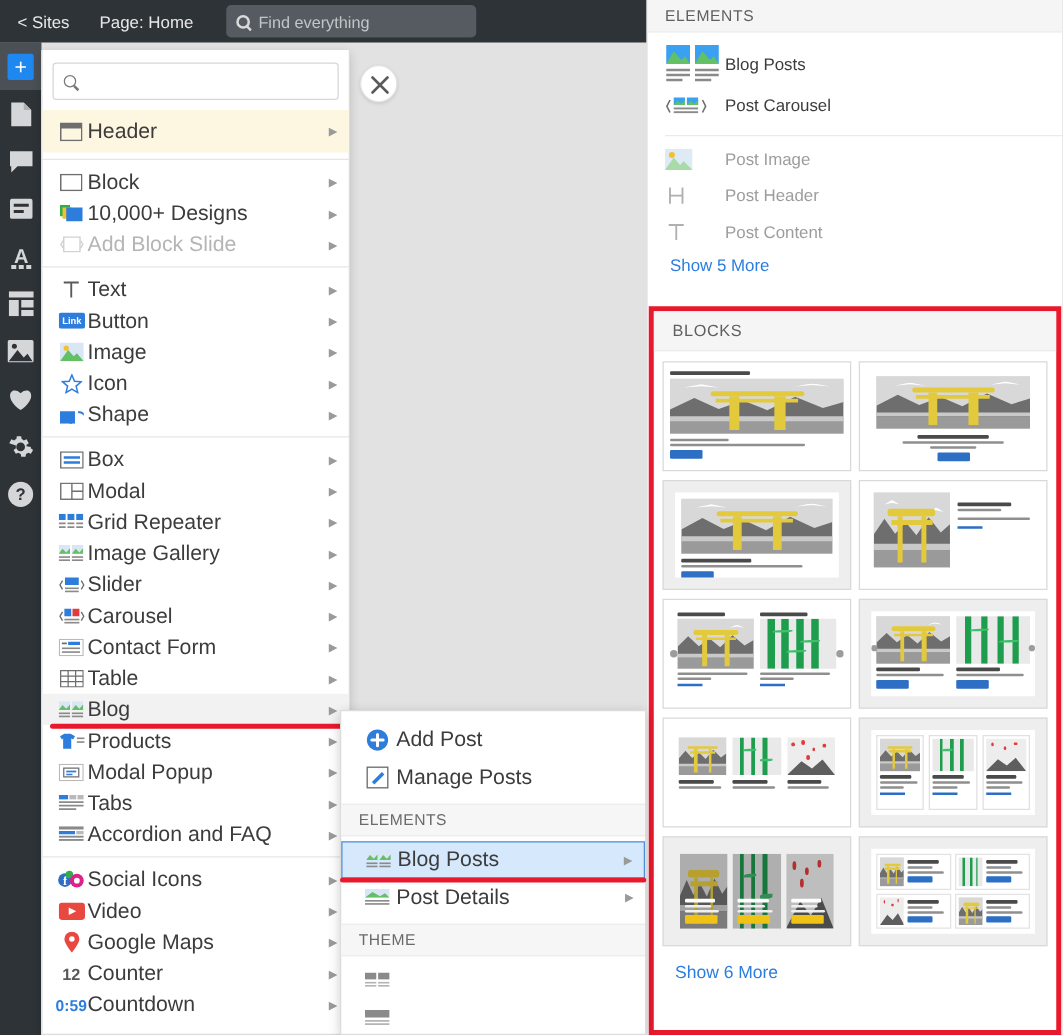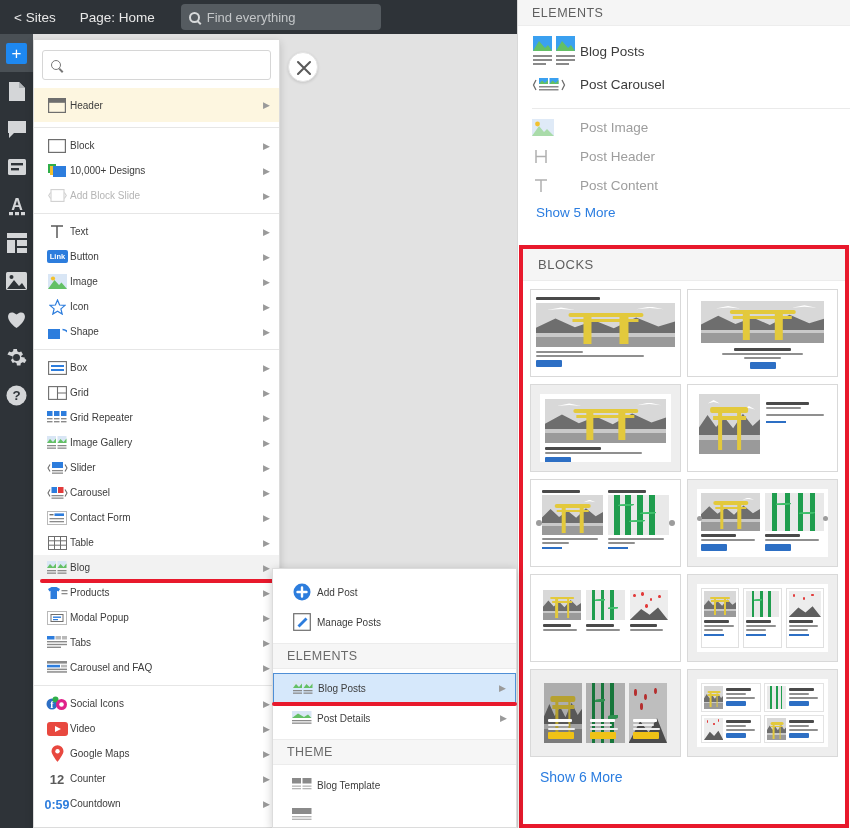--- a/index.html
+++ b/index.html
@@ -70,21 +70,21 @@
   .mag-d{ display:inline-block; width:10px;height:10px;border:1.8px solid #777;
         border-radius:50%; position:relative; }
   .mag-d:after{ content:""; position:absolute; width:1.8px;height:5px;background:#777;
         right:-2px;bottom:-4px;transform:rotate(-45deg); }
 
   .mrow{
     height:25px; display:flex; align-items:center; padding:0 9px 0 10px;
     position:relative; cursor:default;
   }
   .mrow .ico{ width:26px; flex:0 0 26px; display:flex; align-items:center; justify-content:center; }
-  .mrow .lbl{ flex:1; font-size:10px; color:#3c3c3c; white-space:nowrap; }
+  .mrow .lbl{ flex:1; font-size:17px; color:#3c3c3c; white-space:nowrap; }
   .mrow .arw{ width:10px; color:#9a9a9a; font-size:9px; text-align:right; }
   .mrow.head{ background:#fdf6e0; height:34px; }
   .mrow.dim .lbl{ color:#b5b5b5; }
   .mrow.hl{ background:#f2f2f2; }
   .mrow.hl:after{
     content:""; position:absolute; left:6px; right:-1px; bottom:-3px; height:4px;
     background:#e8192c; border-radius:2px;
   }
   .sep{ height:1px; background:#e6e6e6; margin:5px 0; }
 
@@ -381,21 +381,21 @@
     <span class="lbl">Box</span>
     <span class="arw">▶</span>
   </div>
   <div class="mrow">
     <span class="ico">
       <svg width="19" height="14" viewBox="0 0 19 14">
           <rect x="0.6" y="0.6" width="17.8" height="12.8" fill="none" stroke="#6e6e6e" stroke-width="1.1"></rect>
           <path d="M9.5 0.6 V13.4 M9.5 7 H18.4" stroke="#6e6e6e" stroke-width="1.1"></path>
         </svg>
     </span>
-    <span class="lbl">Grid</span>
+    <span class="lbl">Modal</span>
     <span class="arw">▶</span>
   </div>
   <div class="mrow">
     <span class="ico">
       <svg width="20" height="14" viewBox="0 0 20 14">
           <rect x="0" y="0" width="5.5" height="5" fill="#2d7ddd"></rect>
           <rect x="7" y="0" width="5.5" height="5" fill="#2d7ddd"></rect>
           <rect x="14" y="0" width="5.5" height="5" fill="#2d7ddd"></rect>
           <rect x="0" y="7" width="5.5" height="1.4" fill="#8a8a8a"></rect>
           <rect x="7" y="7" width="5.5" height="1.4" fill="#8a8a8a"></rect>
@@ -530,21 +530,21 @@
   <div class="mrow">
     <span class="ico">
       <svg width="20" height="14" viewBox="0 0 20 14">
           <rect x="0" y="0" width="20" height="2.6" fill="#8a8a8a"></rect>
           <rect x="0" y="3.8" width="13" height="2.6" fill="#2d7ddd"></rect>
           <rect x="14" y="3.8" width="6" height="2.6" fill="#b9b9b9"></rect>
           <rect x="0" y="7.6" width="20" height="1.5" fill="#8a8a8a"></rect>
           <rect x="0" y="10.2" width="20" height="1.5" fill="#8a8a8a"></rect>
         </svg>
     </span>
-    <span class="lbl">Carousel and FAQ</span>
+    <span class="lbl">Accordion and FAQ</span>
     <span class="arw">▶</span>
   </div>
 
   <div class="sep"></div>
 
   <div class="mrow">
     <span class="ico">
       <svg width="22" height="15" viewBox="0 0 22 15">
           <circle cx="6" cy="8" r="5.5" fill="#2d6fc4"></circle>
           <text x="6" y="12" font-size="10" font-family="Liberation Serif, serif" font-weight="bold" fill="#fff" text-anchor="middle">f</text>
@@ -658,21 +658,20 @@
     <span class="ico">
       <svg width="20" height="14" viewBox="0 0 20 14">
           <rect x="0" y="0" width="9" height="5.5" fill="#8a8a8a"></rect>
           <rect x="10.5" y="0" width="9" height="5.5" fill="#8a8a8a"></rect>
           <rect x="0" y="7.5" width="9" height="1.3" fill="#b4b4b4"></rect>
           <rect x="0" y="10" width="9" height="1.3" fill="#b4b4b4"></rect>
           <rect x="10.5" y="7.5" width="9" height="1.3" fill="#b4b4b4"></rect>
           <rect x="10.5" y="10" width="9" height="1.3" fill="#b4b4b4"></rect>
         </svg>
     </span>
-    <span class="lbl">Blog Template</span>
   </div>
   <div class="mrow">
     <span class="ico">
       <svg width="20" height="14" viewBox="0 0 20 14">
           <rect x="0" y="0" width="19.5" height="6" fill="#8a8a8a"></rect>
           <rect x="0" y="8" width="19.5" height="1.4" fill="#b4b4b4"></rect>
           <rect x="0" y="10.6" width="19.5" height="1.4" fill="#b4b4b4"></rect>
         </svg>
     </span>
   </div>

